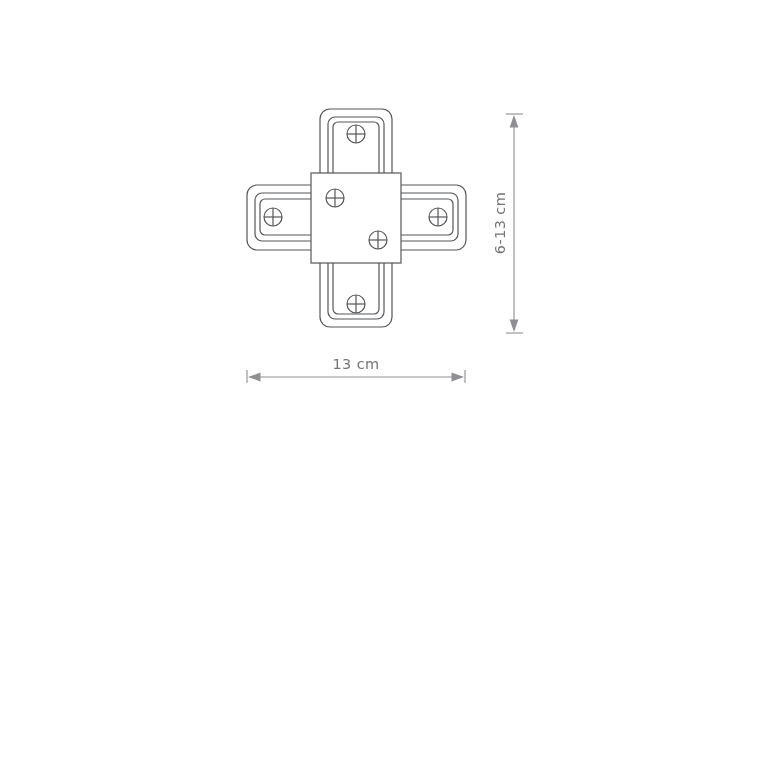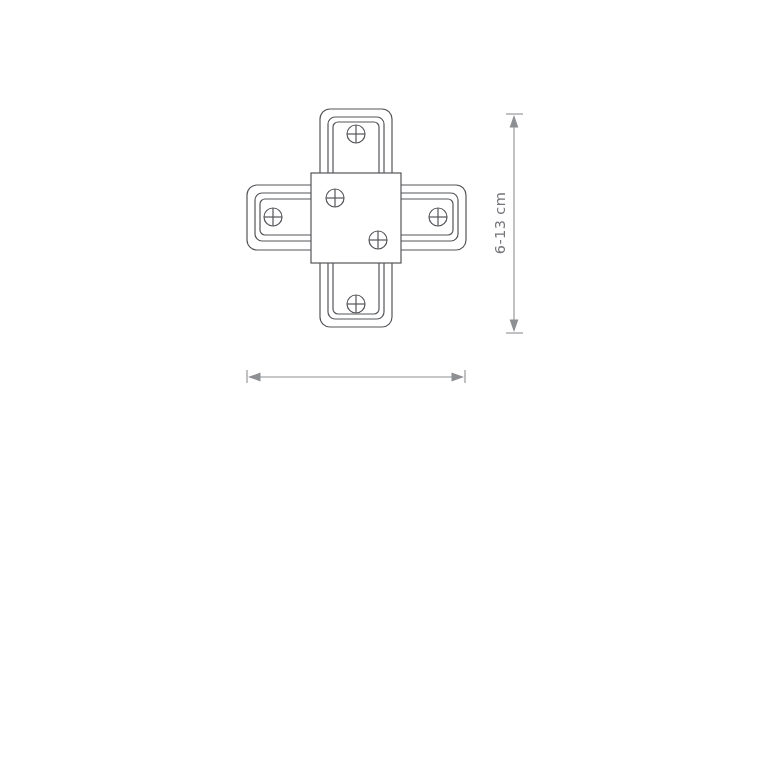--- a/index.html
+++ b/index.html
@@ -148,16 +148,17 @@
 
     <g>
       <line class="dim-line" x1="247" y1="370" x2="247" y2="383"></line>
       <line class="dim-line" x1="465" y1="370" x2="465" y2="383"></line>
       <line class="dim-line" x1="250" y1="377" x2="462" y2="377"></line>
       <polygon class="dim-arrow" points="248,377 260.5,372.6 260.5,381.4"></polygon>
       <polygon class="dim-arrow" points="464,377 451.5,372.6 451.5,381.4"></polygon>
     </g>
   </svg>
 
+  <div class="dim-label dim-label-width">13 cm</div>
 
   <div class="dim-label dim-label-height">6-13 cm</div>
 
 </div>
 
 </body></html>

